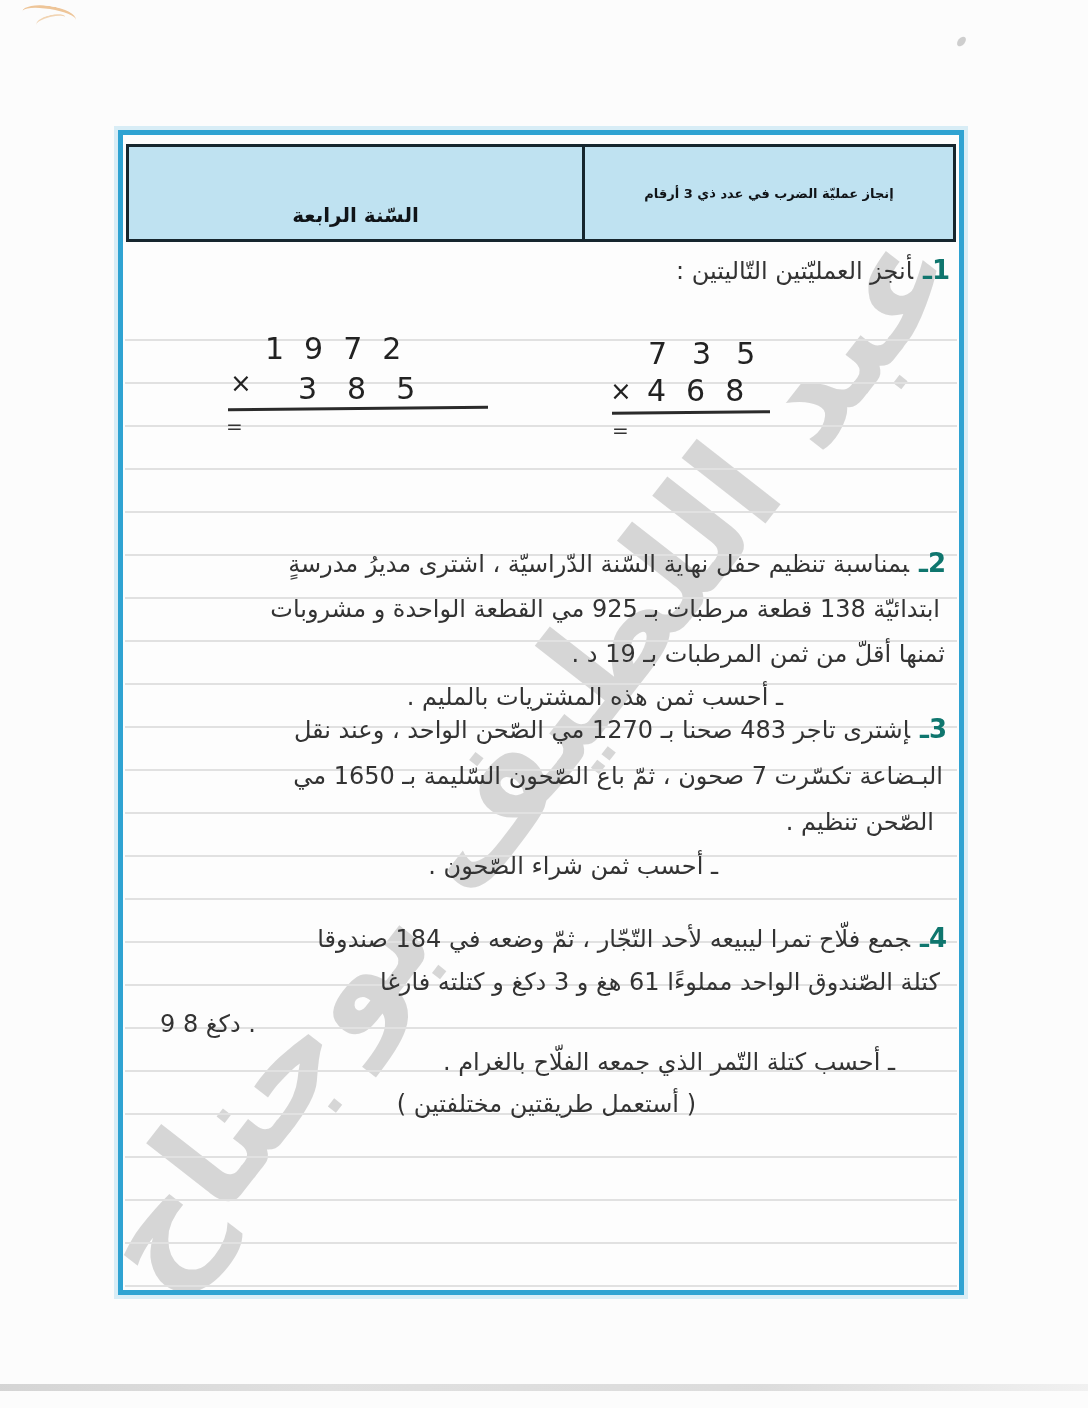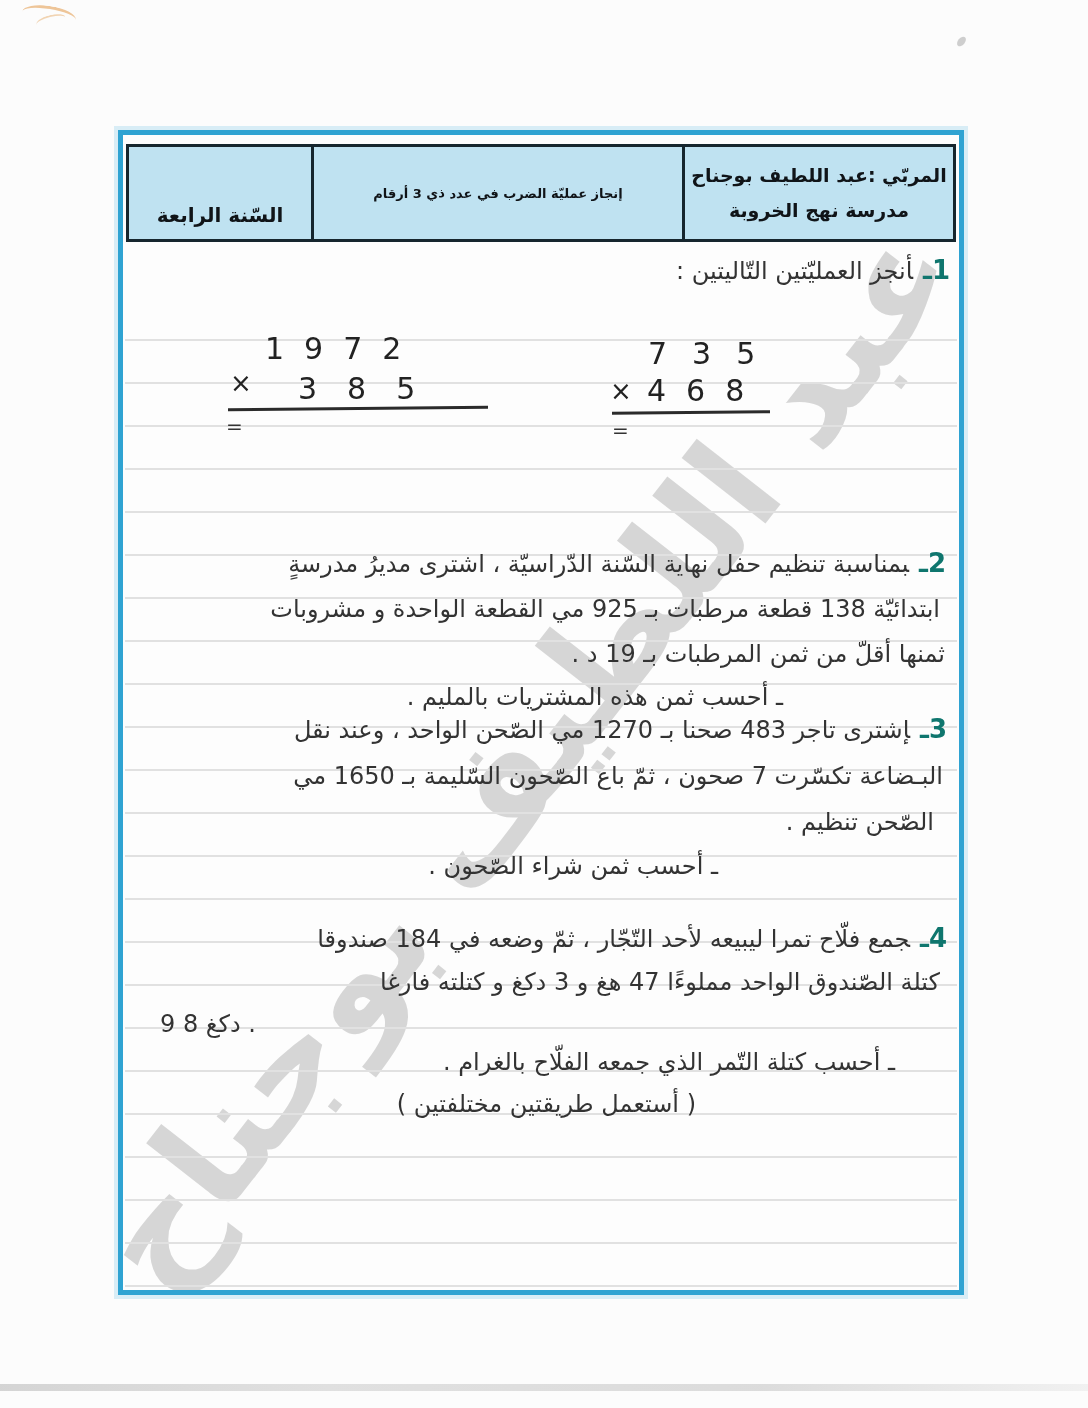--- a/index.html
+++ b/index.html
@@ -62,24 +62,20 @@
   <div class="artifact-squiggle"></div>
   <div class="artifact-squiggle2"></div>
   <div class="artifact-dot"></div>
 
   <div class="frame">
 
     <div class="watermark">عبد اللطيف بوجناح</div>
     <div class="ruled"></div>
 
     <div class="header-table">
-      <div class="cell cell-teacher">
-        <div>المربّي :عبد اللطيف بوجناح</div>
-        <div>مدرسة نهج الخروبة</div>
-      </div>
       <div class="cell cell-title">
         <div>إنجاز عمليّة الضرب في عدد ذي 3 أرقام</div>
       </div>
       <div class="cell cell-year">
         <div>السّنة الرابعة</div>
       </div>
     </div>
 
     <div class="line" style="top:118px;right:9px">
       <span class="num">1ـ</span><span>أنجز العمليّتين التّاليتين :</span>
@@ -120,21 +116,21 @@
       <span>الصّحن تنظيم .</span>
     </div>
     <div class="line" style="top:714px;right:241px">
       <span>ـ أحسب ثمن شراء الصّحون .</span>
     </div>
 
     <div class="line" style="top:786px;right:12px">
       <span class="num">4ـ</span><span>جمع فلّاح تمرا ليبيعه لأحد التّجّار ، ثمّ وضعه في 184 صندوقا</span>
     </div>
     <div class="line" style="top:830px;right:19px">
-      <span>كتلة الصّندوق الواحد مملوءًا 47 هغ و 3 دكغ و كتلته فارغا</span>
+      <span>كتلة الصّندوق الواحد مملوءًا 61 هغ و 3 دكغ و كتلته فارغا</span>
     </div>
     <div class="line ltr" style="top:872px;left:37px">
       <span>9 8 دكغ .</span>
     </div>
     <div class="line" style="top:910px;right:64px">
       <span>ـ أحسب كتلة التّمر الذي جمعه الفلّاح بالغرام .</span>
     </div>
     <div class="line" style="top:952px;right:263px">
       <span>( أستعمل طريقتين مختلفتين )</span>
     </div>

